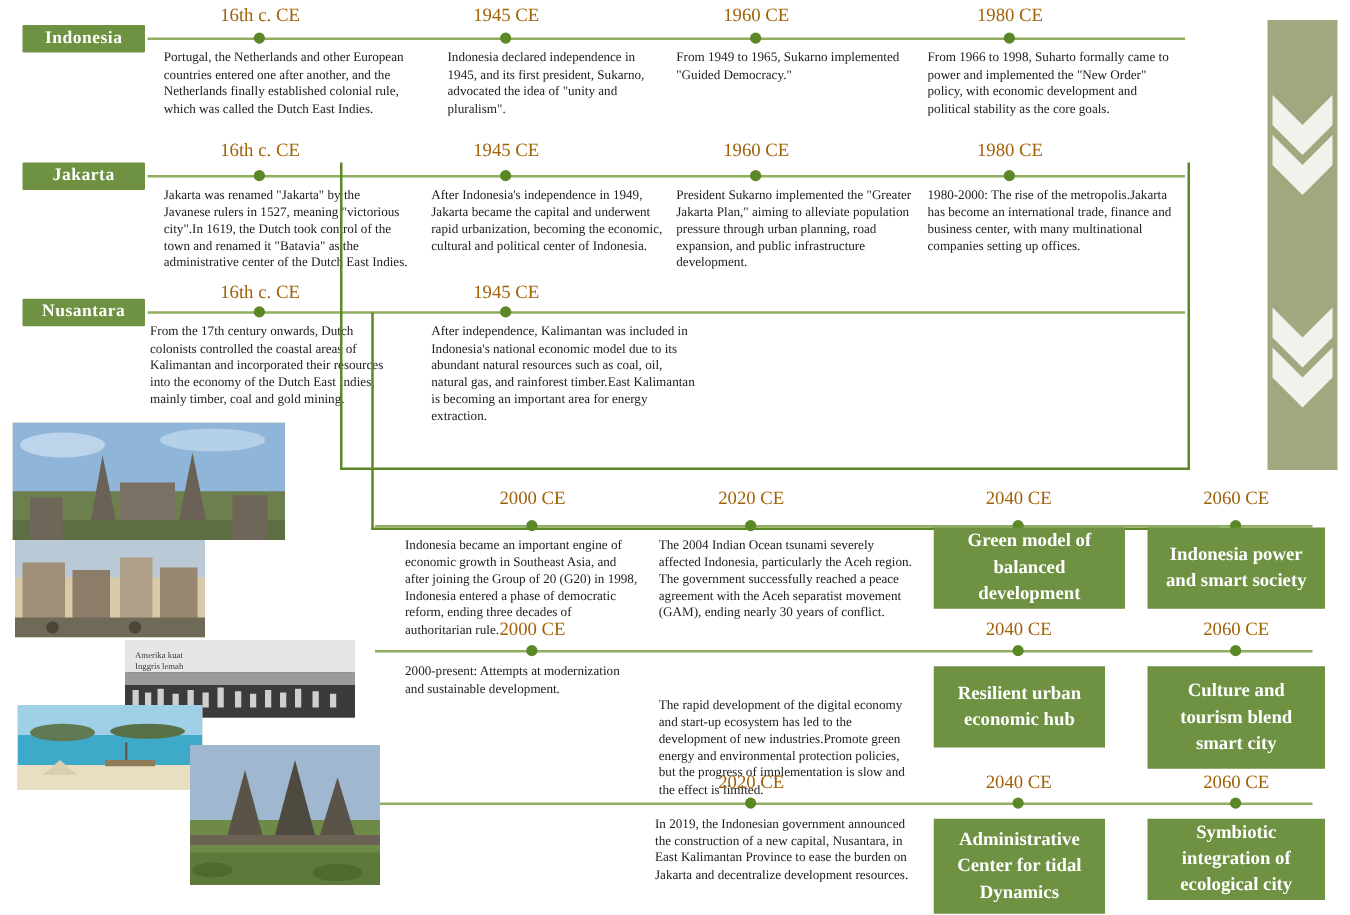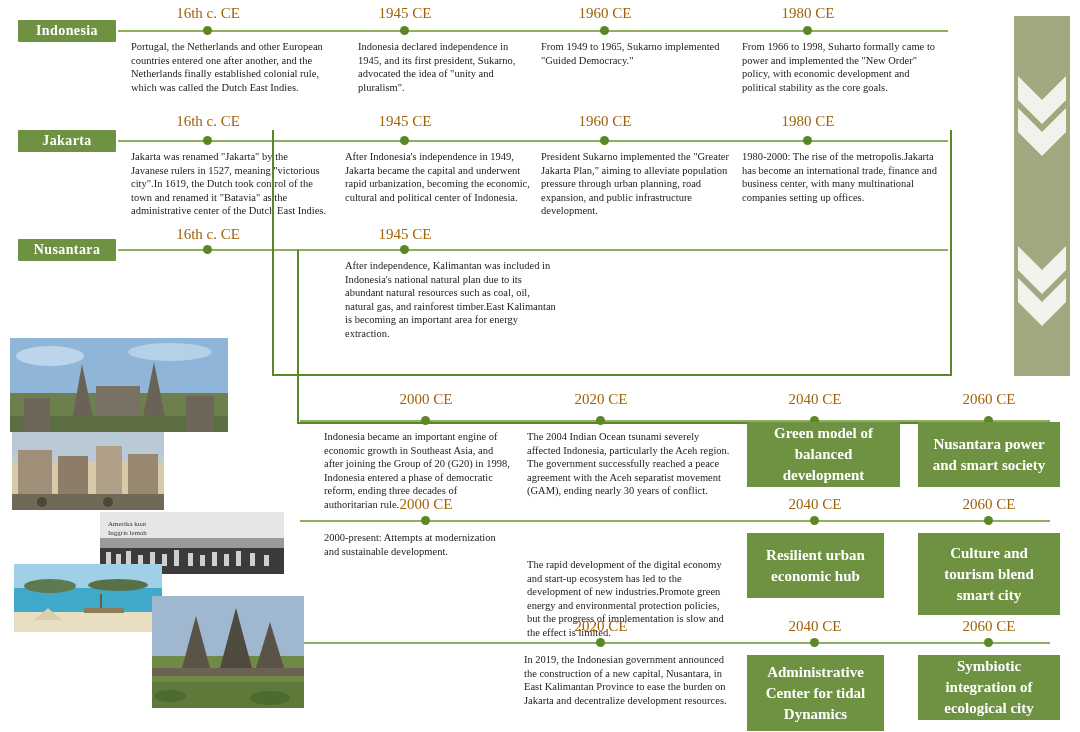--- a/index.html
+++ b/index.html
@@ -163,42 +163,43 @@
   <div class="row-label" style="left:18px; top:239px; width:98px;">Nusantara</div>
 
   <div class="axis" style="left:118px; top:249px; width:830px;"></div>
 
   <div class="year" style="left:160px; top:226px; width:96px;">16th c. CE</div>
   <div class="year" style="left:357px; top:226px; width:96px;">1945 CE</div>
 
   <div class="axis-dot" style="left:203px; top:245px;"></div>
   <div class="axis-dot" style="left:400px; top:245px;"></div>
 
-  <div class="blurb" style="left:345px; top:259px; width:212px;">After independence, Kalimantan was included in Indonesia's national natural plan due to its abundant natural resources such as coal, oil, natural gas, and rainforest timber.East Kalimantan is becoming an important area for energy extraction.</div>
+  <div class="blurb" style="left:120px; top:259px; width:196px;">From the 17th century onwards, Dutch colonists controlled the coastal areas of Kalimantan and incorporated their resources into the economy of the Dutch East Indies, mainly timber, coal and gold mining.</div>
+  <div class="blurb" style="left:345px; top:259px; width:212px;">After independence, Kalimantan was included in Indonesia's national economic model due to its abundant natural resources such as coal, oil, natural gas, and rainforest timber.East Kalimantan is becoming an important area for energy extraction.</div>
 
   <div class="frame" style="left:272px; top:130px; width:676px; height:244px; border-top:none;"></div>
   <div class="frame" style="left:297px; top:250px; width:676px; height:172px; border-top:none; border-right:none;"></div>
 
   <div class="axis" style="left:300px; top:420px; width:750px;"></div>
 
   <div class="year" style="left:378px; top:391px; width:96px;">2000 CE</div>
   <div class="year" style="left:553px; top:391px; width:96px;">2020 CE</div>
   <div class="year" style="left:767px; top:391px; width:96px;">2040 CE</div>
   <div class="year" style="left:941px; top:391px; width:96px;">2060 CE</div>
 
   <div class="axis-dot" style="left:421px; top:416px;"></div>
   <div class="axis-dot" style="left:596px; top:416px;"></div>
   <div class="axis-dot" style="left:810px; top:416px;"></div>
   <div class="axis-dot" style="left:984px; top:416px;"></div>
 
   <div class="blurb" style="left:324px; top:430px; width:186px;">Indonesia became an important engine of economic growth in Southeast Asia, and after joining the Group of 20 (G20) in 1998, Indonesia entered a phase of democratic reform, ending three decades of authoritarian rule.</div>
   <div class="blurb" style="left:527px; top:430px; width:208px;">The 2004 Indian Ocean tsunami severely affected Indonesia, particularly the Aceh region. The government successfully reached a peace agreement with the Aceh separatist movement (GAM), ending nearly 30 years of conflict.</div>
 
   <div class="outcome" style="left:747px; top:422px; width:153px; height:65px;">Green model of balanced development</div>
-  <div class="outcome" style="left:918px; top:422px; width:142px; height:65px;">Nusantara power and smart society</div>
+  <div class="outcome" style="left:918px; top:422px; width:142px; height:65px;">Indonesia power and smart society</div>
 
   <div class="axis" style="left:300px; top:520px; width:750px;"></div>
 
   <div class="year" style="left:378px; top:496px; width:96px;">2000 CE</div>
   <div class="year" style="left:767px; top:496px; width:96px;">2040 CE</div>
   <div class="year" style="left:941px; top:496px; width:96px;">2060 CE</div>
 
   <div class="axis-dot" style="left:421px; top:516px;"></div>
   <div class="axis-dot" style="left:810px; top:516px;"></div>
   <div class="axis-dot" style="left:984px; top:516px;"></div>

